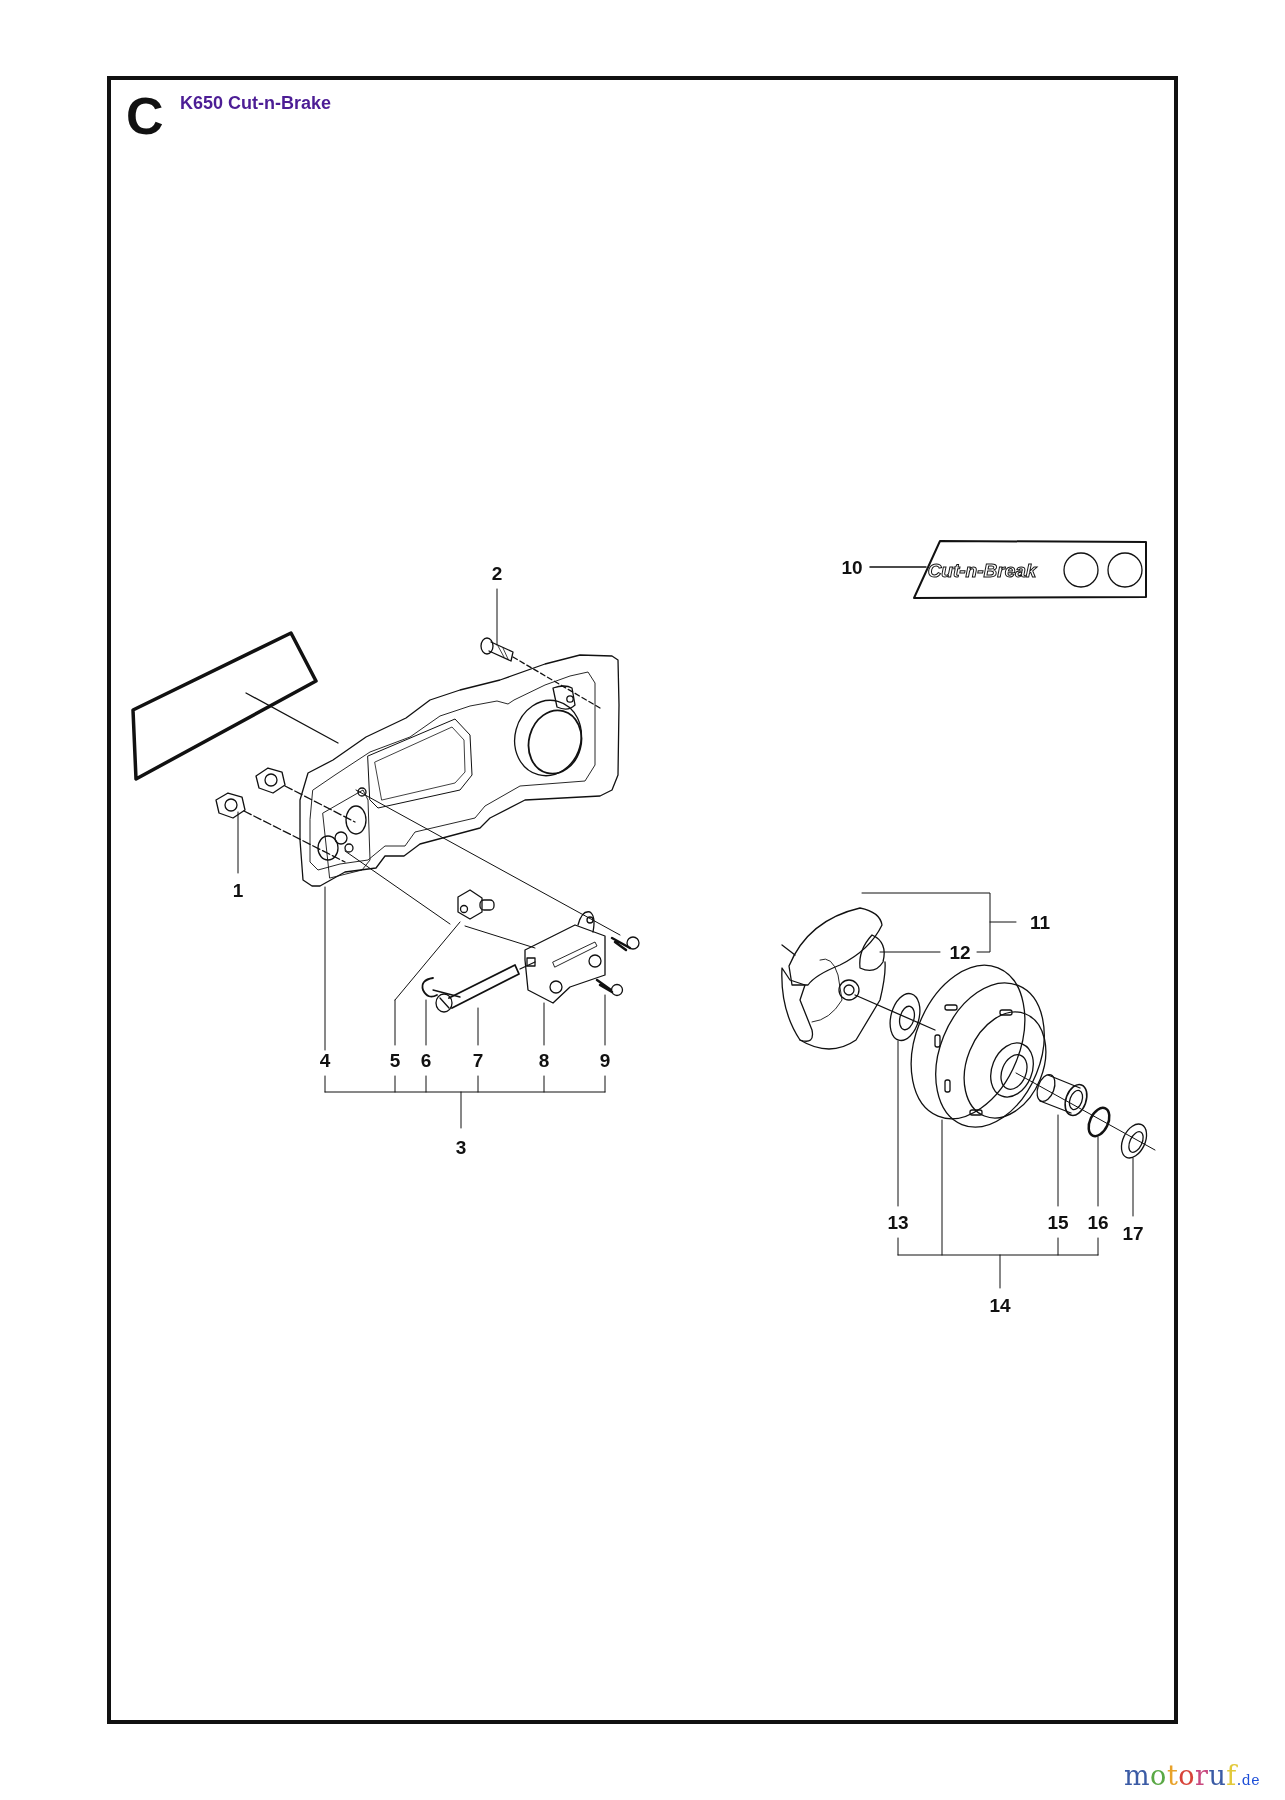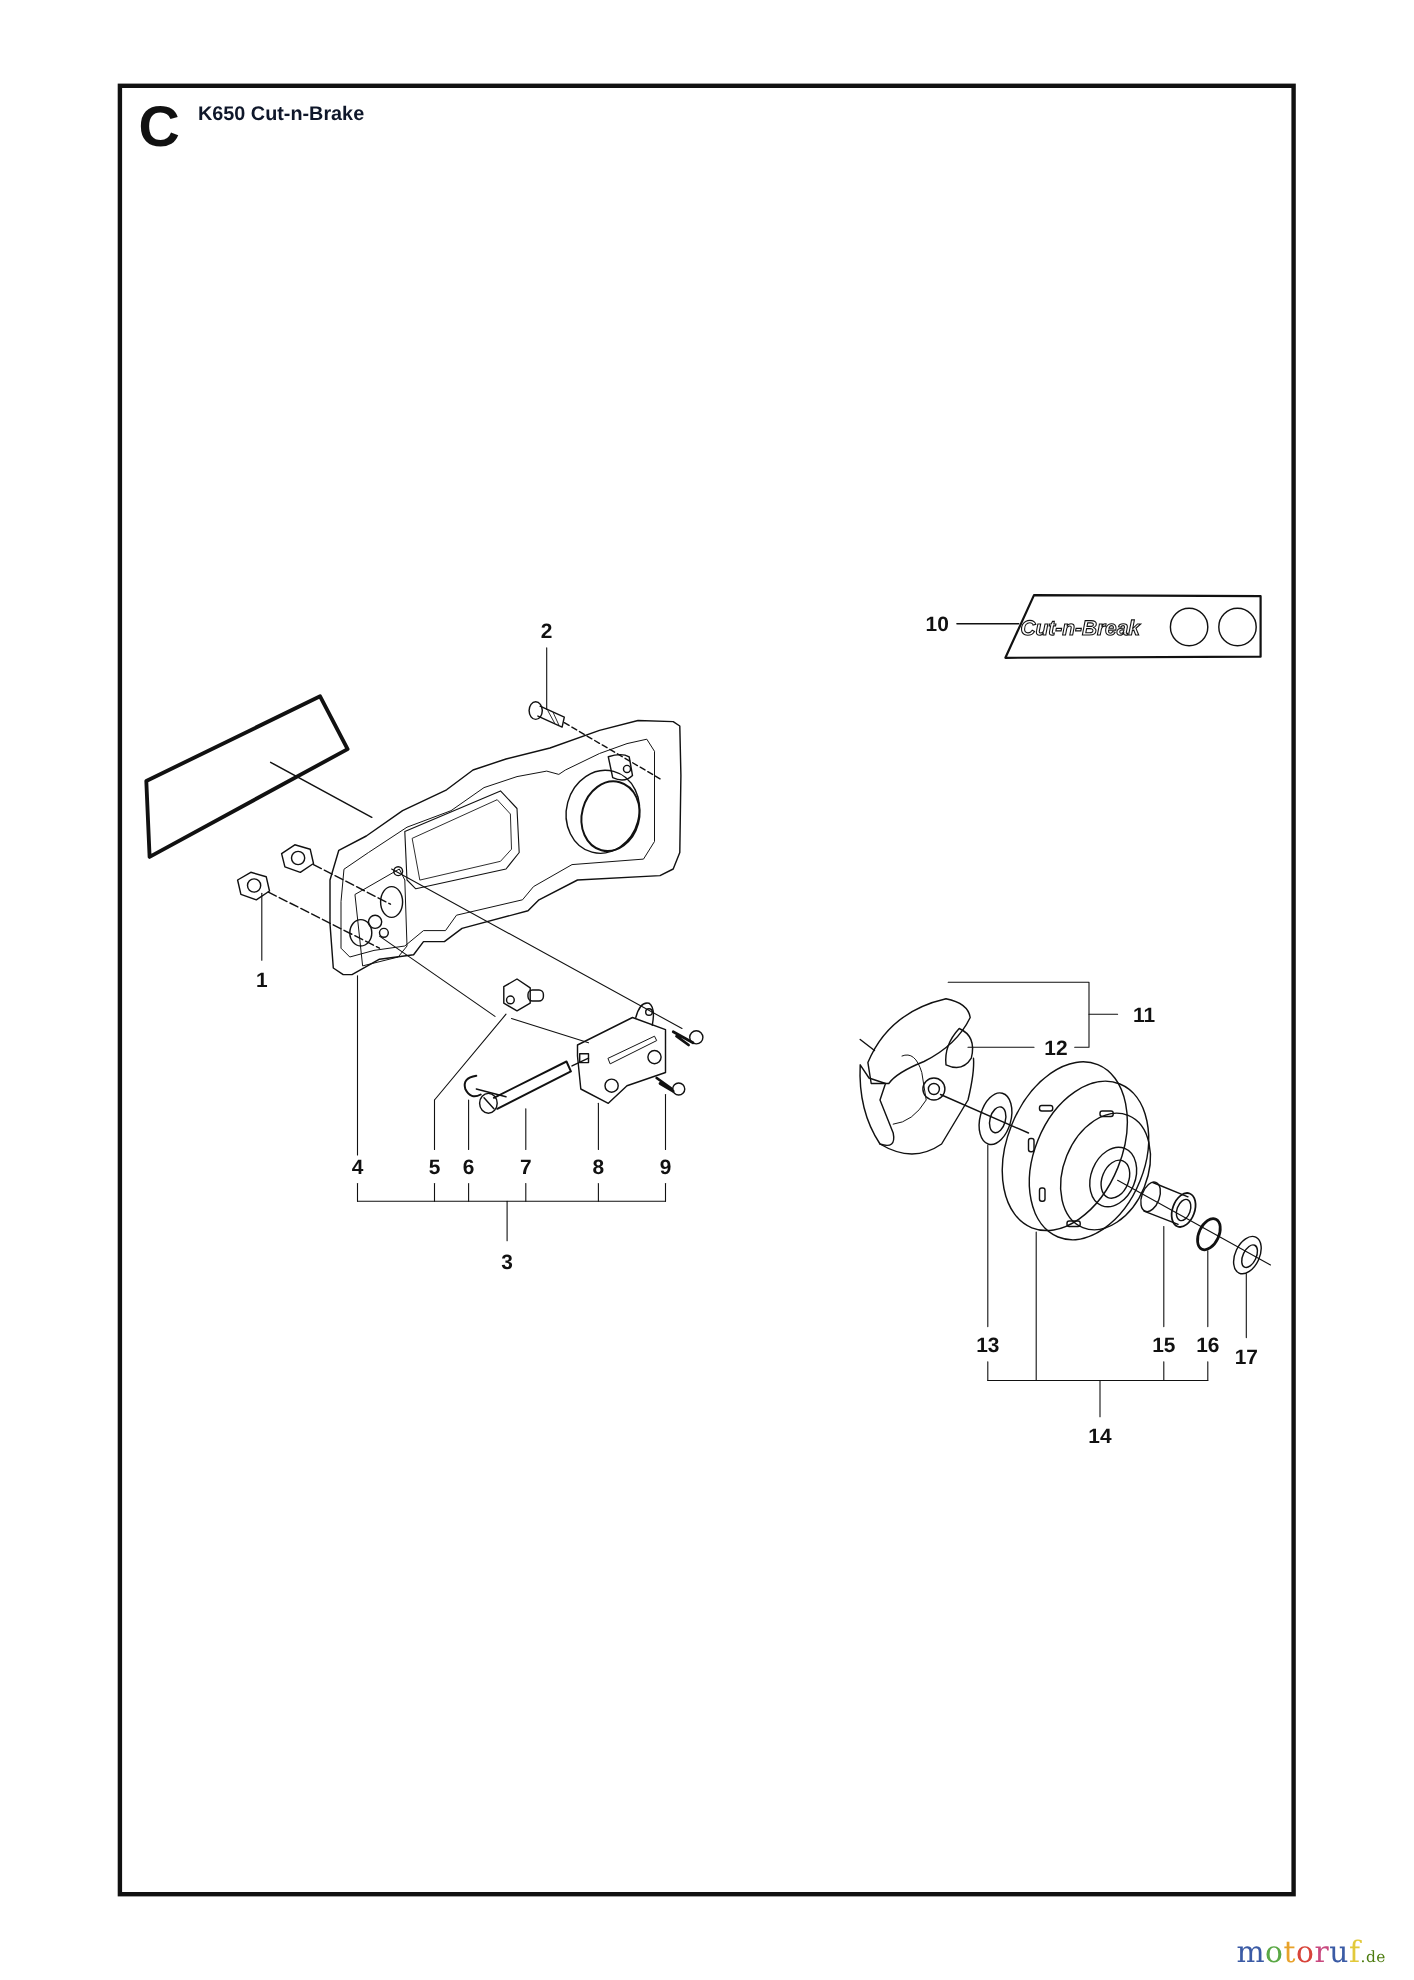--- a/index.html
+++ b/index.html
@@ -1,29 +1,29 @@
 <!DOCTYPE html>
 <html><head>
   <meta charset="utf-8">
   <style>
     html, body { margin: 0; padding: 0; background: #ffffff; }
     body { width: 1285px; height: 1800px; position: relative; overflow: hidden; font-family: "Liberation Sans", sans-serif; }
     .frame { position: absolute; left: 107px; top: 76px; width: 1063px; height: 1640px; border: 4px solid #111; box-sizing: content-box; }
     .section-letter { position: absolute; left: 126px; top: 90px; font-size: 52px; font-weight: bold; color: #111; line-height: 1; font-family: "Liberation Sans", sans-serif; }
-    .page-title { position: absolute; left: 180px; top: 93px; font-size: 18px; font-weight: bold; color: #0f172a; font-family: "Liberation Sans", sans-serif; }
+    .page-title { position: absolute; left: 180px; top: 93px; font-size: 18px; font-weight: bold; color: #4c1d95; font-family: "Liberation Sans", sans-serif; }
     svg.drawing { position: absolute; left: 0; top: 0; }
     .lbl { font-family: "Liberation Sans", sans-serif; font-weight: bold; font-size: 19px; fill: #111; text-anchor: middle; }
     .watermark { position: absolute; left: 1124px; top: 1760px; font-family: "DejaVu Serif", serif; font-size: 27px; letter-spacing: 0.5px; }
     .watermark .c0 { color: #3b5ba5; }
     .watermark .c1 { color: #5aa845; }
     .watermark .c2 { color: #e8a22a; }
     .watermark .c3 { color: #d8443a; }
     .watermark .c4 { color: #c9497f; }
     .watermark .c5 { color: #e2c93b; }
-    .watermark .tld { font-size: 14px; color: #4d7c0f; }
+    .watermark .tld { font-size: 14px; color: #1d4ed8; }
   </style>
 </head>
 <body>
 
 <div class="frame"></div>
 <div class="section-letter">C</div>
 <div class="page-title">K650 Cut-n-Brake</div>
 
 <svg class="drawing" width="1285" height="1800" viewBox="0 0 1285 1800" xmlns="http://www.w3.org/2000/svg">
   <g fill="none" stroke="#111" stroke-width="1.3" stroke-linejoin="round" stroke-linecap="round">

